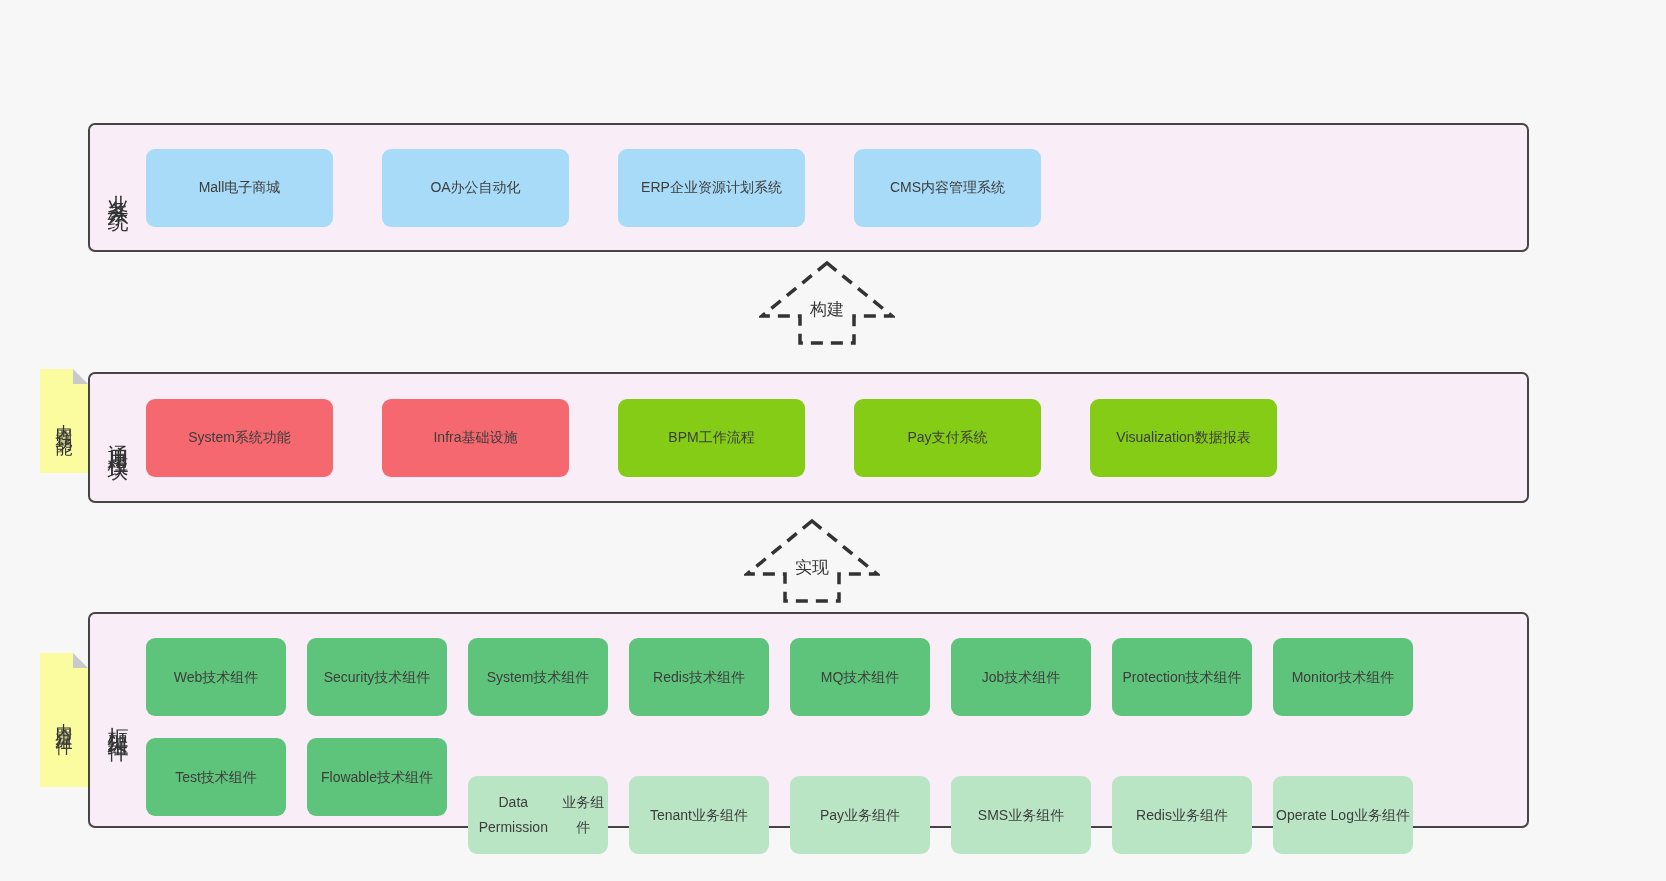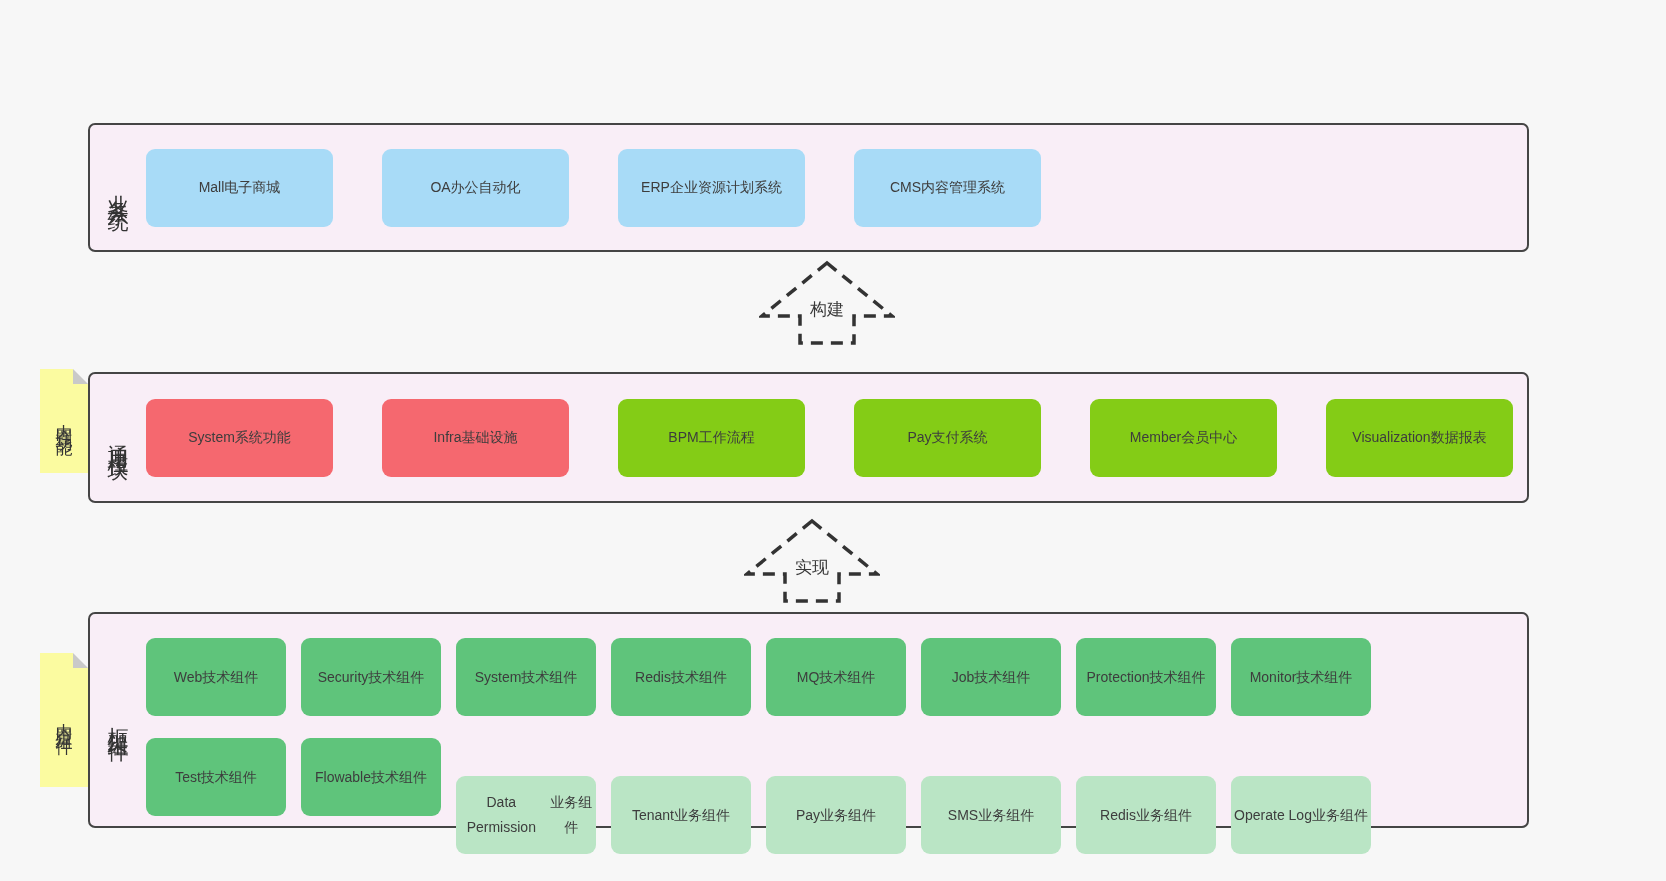--- a/index.html
+++ b/index.html
@@ -10,21 +10,21 @@
   .panel{position:absolute;left:88px;width:1441px;background:#f9eef7;border:2px solid #454545;border-radius:7px;display:flex;box-sizing:border-box;}
   .panel-label{flex:0 0 56px;display:flex;align-items:center;justify-content:center;
     writing-mode:vertical-rl;text-orientation:upright;font-size:21px;letter-spacing:5px;color:#333;}
   .boxes{flex:1;display:flex;align-items:center;gap:49px;padding-right:20px;}
   .box{width:187px;height:78px;border-radius:9px;display:flex;flex-direction:row;
     align-items:center;justify-content:center;text-align:center;font-size:14px;line-height:25px;flex:0 0 auto;}
   .panel-top{top:123px;height:129px;}
   .panel-mid{top:372px;height:131px;}
   .panel-bot{top:612px;height:216px;}
   .rows{flex:1;display:flex;flex-direction:column;gap:22px;padding:24px 20px 14px 0;}
-  .row{display:flex;gap:15px;}
+  .row{display:flex;gap:21px;}
   .row .box{width:140px;}
 
   
   .blue{background:#a8dbf7;}
   .red{background:#f5686f;}
   .pink{background:#84cc16;}
   .green{background:#5fc47b;}
   .lightgreen{background:#bae5c5;margin-top:38px;}
 
   
@@ -91,24 +91,20 @@
         <span>Infra</span>
         <span>基础设施</span>
       </div>
       <div class="box pink">
         <span>BPM</span>
         <span>工作流程</span>
       </div>
       <div class="box pink">
         <span>Pay</span>
         <span>支付系统</span>
-      </div>
-      <div class="box pink">
-        <span>Member</span>
-        <span>会员中心</span>
       </div>
       <div class="box pink">
         <span>Visualization</span>
         <span>数据报表</span>
       </div>
     </div>
   </div>
 
   <div class="arrow arrow-2">
     <svg width="136" height="88" viewBox="0 0 136 88">

